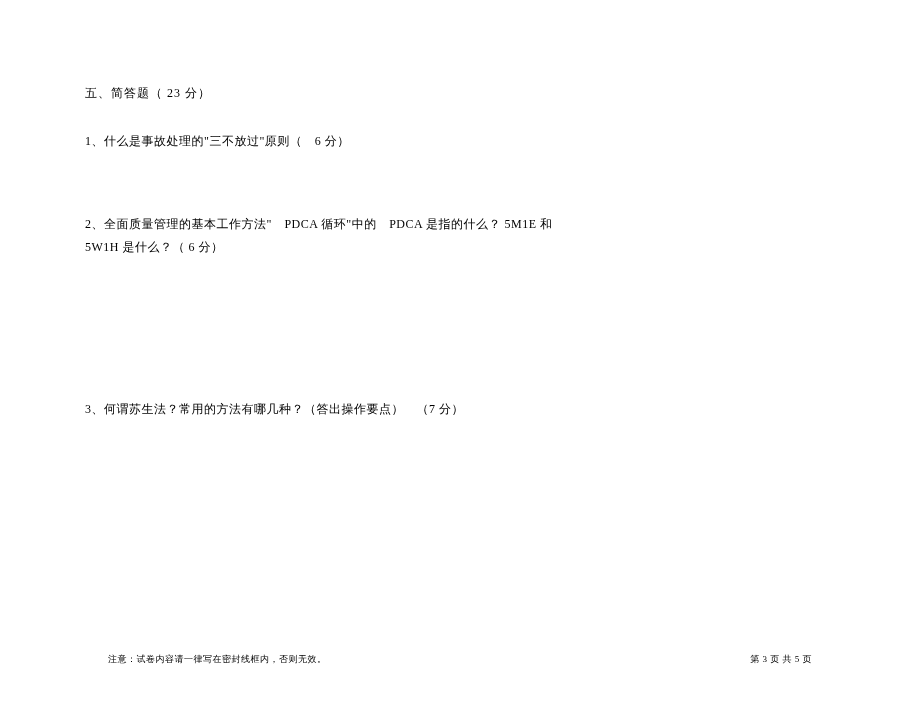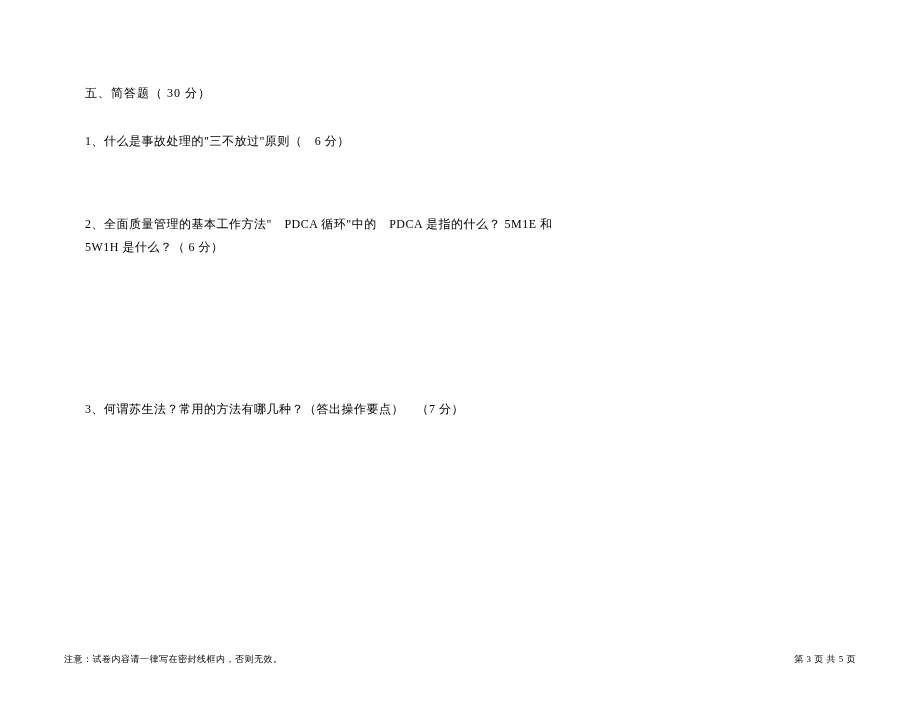--- a/index.html
+++ b/index.html
@@ -32,33 +32,33 @@
       margin-bottom: 140px;
     }
     .question.q3 {
       margin-bottom: 0;
     }
     .footer {
       position: absolute;
       bottom: 52px;
       left: 0;
       right: 0;
-      padding: 0 64px;
+      padding: 0 108px;
       display: flex;
       justify-content: space-between;
       font-size: 9px;
       color: #000;
       letter-spacing: 0.5px;
     }
   </style>
 </head>
 <body>
 
 <div class="content">
-  <div class="section-title">五、简答题（ 30 分）</div>
+  <div class="section-title">五、简答题（ 23 分）</div>
 
   <div class="question">1、什么是事故处理的"三不放过"原则（　6 分）</div>
 
   <div class="question q2">
     <div>2、全面质量管理的基本工作方法"　PDCA 循环"中的　PDCA 是指的什么？ 5M1E 和</div>
     <div>5W1H 是什么？（ 6 分）</div>
   </div>
 
   <div class="question q3">3、何谓苏生法？常用的方法有哪几种？（答出操作要点）　（7 分）</div>
 </div>

